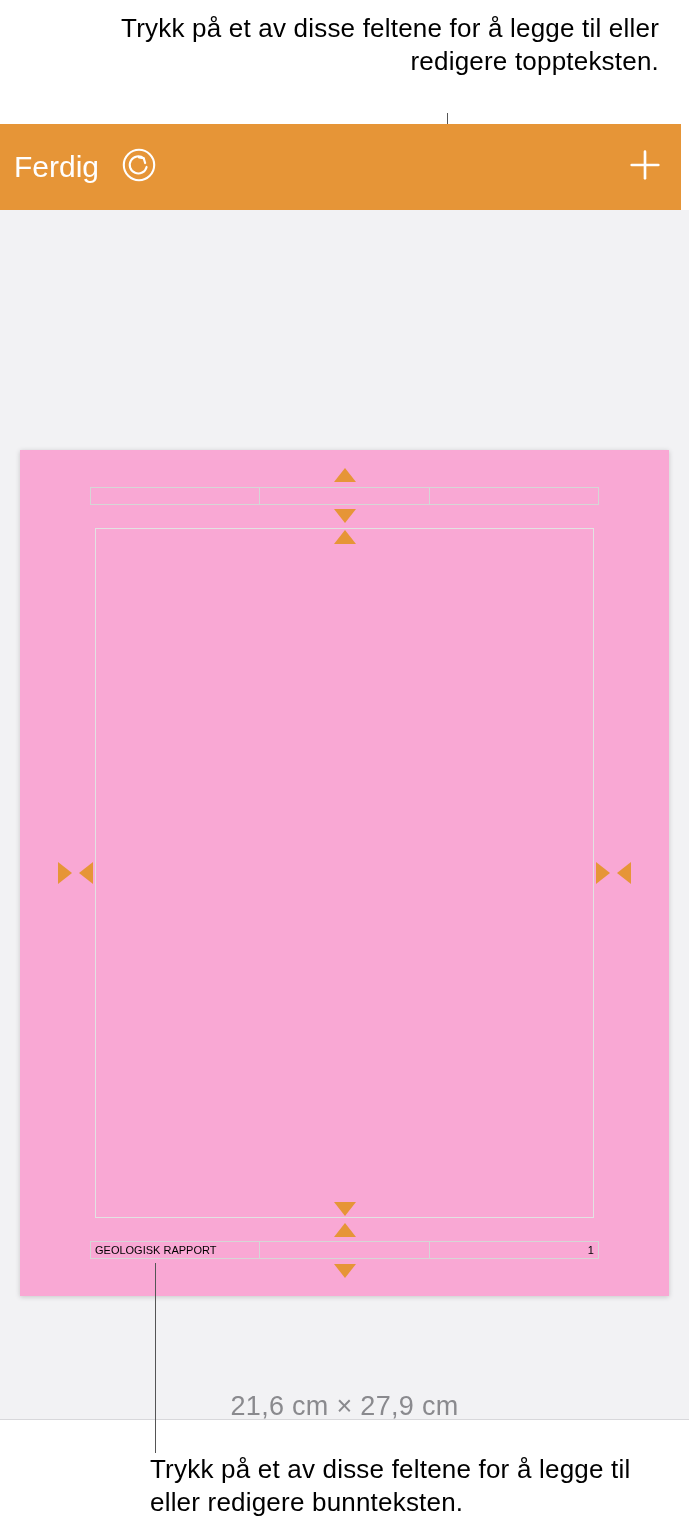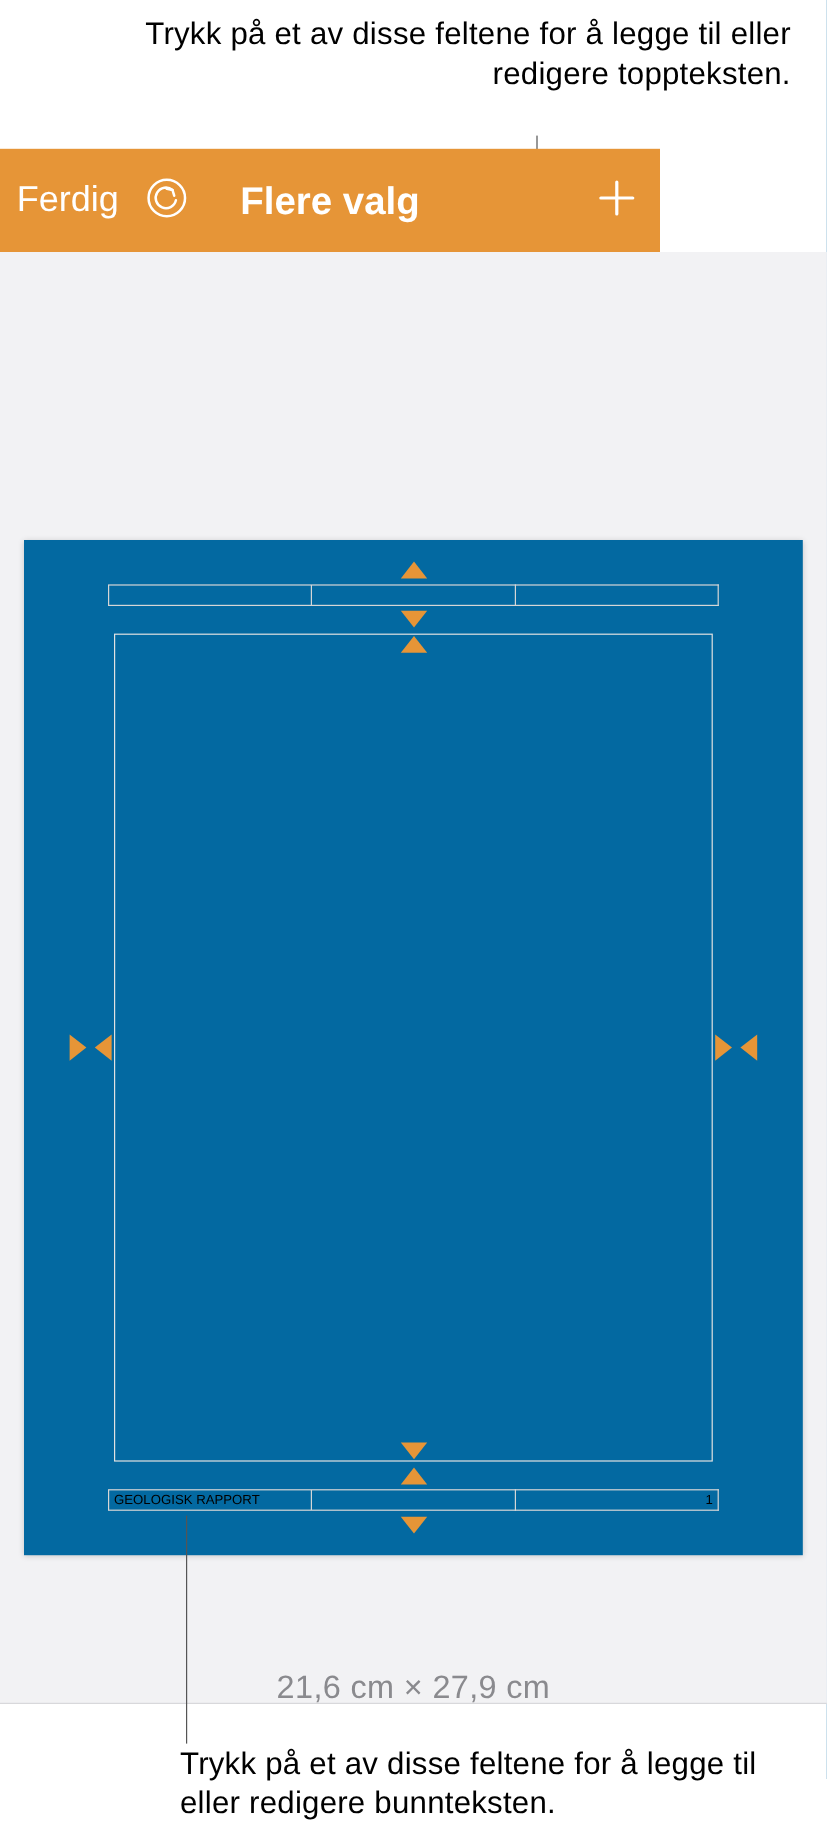--- a/index.html
+++ b/index.html
@@ -52,21 +52,21 @@
     width: 1px;
     height: 190px;
     background: #555;
   }
 
   
   .toolbar {
     position: absolute;
     top: 124px;
     left: 0;
-    width: 550px;
+    width: 681px;
     height: 86px;
     background: #E69537;
     display: flex;
     align-items: center;
     color: #fff;
   }
   .tb-done {
     font-size: 30px;
     font-weight: 400;
     padding-left: 14px;
@@ -115,21 +115,21 @@
     border-bottom: 1px solid #d8d8db;
   }
 
   
   .page {
     position: absolute;
     top: 450px;
     left: 20px;
     width: 649px;
     height: 846px;
-    background: #0369a1;
+    background: #f9a8d4;
     box-shadow: 0 1px 5px rgba(0,0,0,0.18);
   }
 
   
   .header-fields, .footer-fields {
     position: absolute;
     left: 70px;
     right: 70px;
     display: flex;
     height: 18px;
@@ -194,21 +194,20 @@
   <div class="tb-done">Ferdig</div>
   <div class="tb-undo">
     <span>
       <svg viewBox="0 0 40 40" fill="none" stroke="#fff" stroke-width="2.2">
         <circle cx="20" cy="20" r="16"></circle>
         <path d="M 25 13 A 9 9 0 1 0 28 22" stroke-linecap="round"></path>
         <path d="M 25 13 L 20 12 M 25 13 L 26.5 18" stroke-linecap="round"></path>
       </svg>
     </span>
   </div>
-  <div class="tb-title">Flere valg</div>
   <div class="tb-plus">
     <span>
       <svg viewBox="0 0 40 40" stroke="#fff" stroke-width="2.8" stroke-linecap="round">
         <line x1="20" y1="6" x2="20" y2="34"></line>
         <line x1="6" y1="20" x2="34" y2="20"></line>
       </svg>
     </span>
   </div>
 </div>
 

